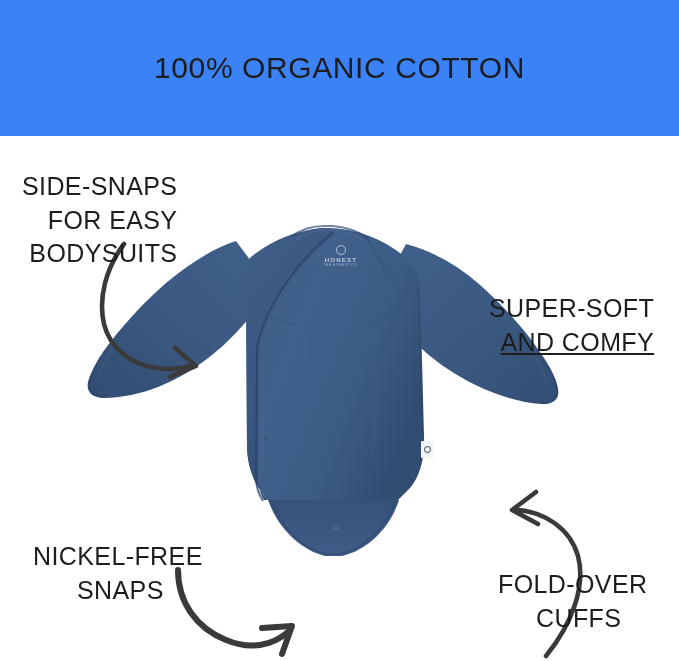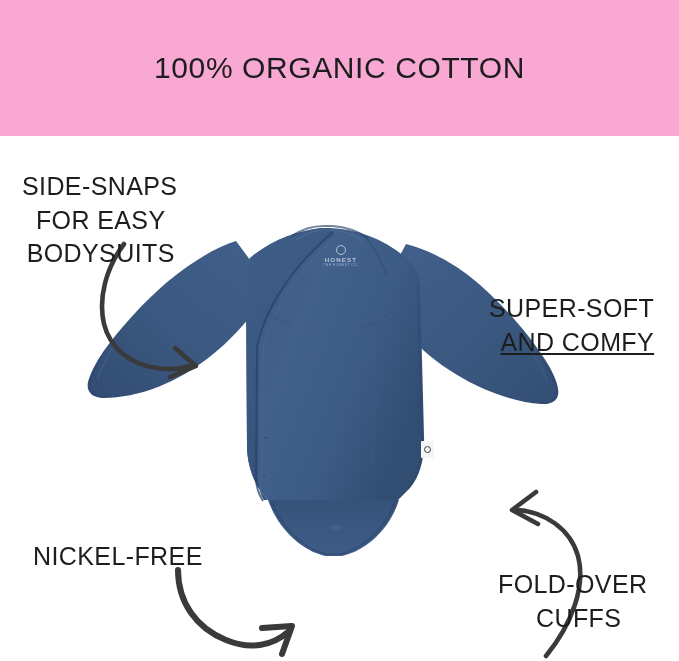--- a/index.html
+++ b/index.html
@@ -16,21 +16,21 @@
     -webkit-font-smoothing: antialiased;
   }
 
   
   #header-banner {
     position: absolute;
     left: 0;
     top: 0;
     width: 679px;
     height: 136px;
-    background: #f9a8d4;
+    background: #3b82f6;
     display: flex;
     flex-direction: column;
     align-items: center;
     justify-content: center;
     box-sizing: border-box;
   }
   .headline {
     font-size: 30px;
     letter-spacing: 0.6px;
     color: #1d1d1d;
@@ -46,21 +46,21 @@
     color: #1d1d1d;
     font-size: 25px;
     line-height: 1.34;
     letter-spacing: 0.4px;
     font-weight: 400;
     white-space: nowrap;
   }
   #callout-side-snaps {
     left: 22px;
     top: 170px;
-    text-align: center;
+    text-align: right;
   }
   #callout-side-snaps .ln2,
   #callout-side-snaps .ln3 { margin-left: 2px; }
 
   #callout-super-soft {
     left: 489px;
     top: 292px;
     text-align: right;
   }
   #callout-super-soft .ln2 { margin-left: -4px; text-decoration: underline; }
@@ -325,18 +325,19 @@
   <div class="ln3">BODYSUITS</div>
 </div>
 
 <div class="callout" id="callout-super-soft">
   <div class="ln1">SUPER-SOFT</div>
   <div class="ln2">AND COMFY</div>
 </div>
 
 <div class="callout" id="callout-nickel-free">
   <div class="ln1">NICKEL-FREE</div>
+  <div class="ln2">SNAPS</div>
 </div>
 
 <div class="callout" id="callout-fold-over">
   <div class="ln1">FOLD-OVER</div>
   <div class="ln2">CUFFS</div>
 </div>
 
 </body></html>

